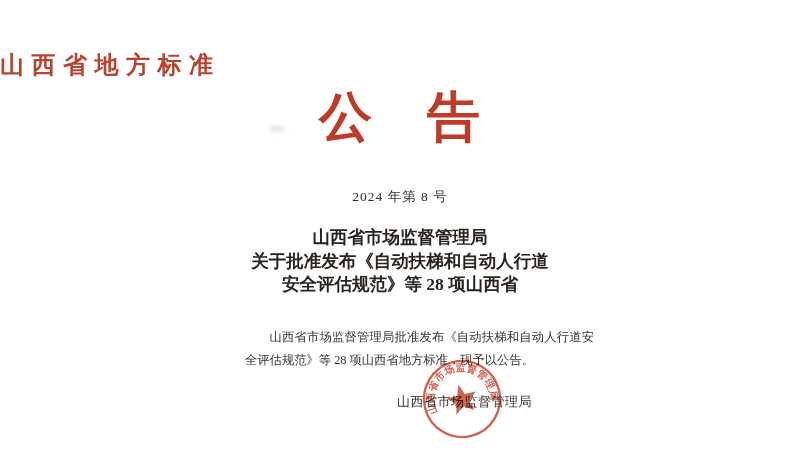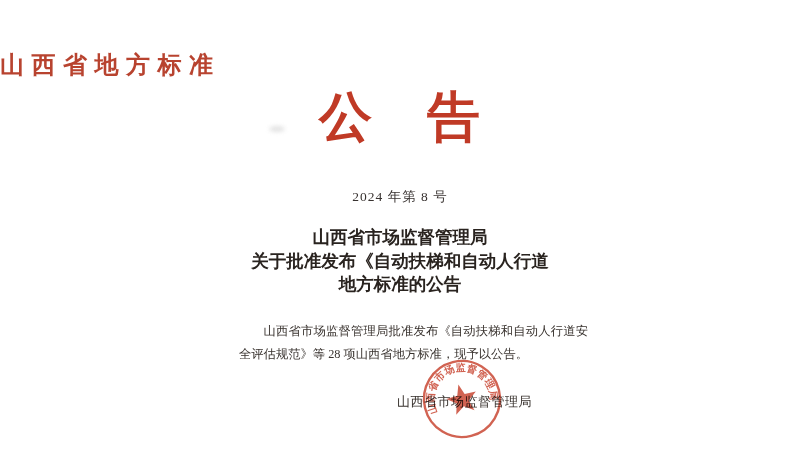--- a/index.html
+++ b/index.html
@@ -20,21 +20,21 @@
   }
   .docnum{
     position:absolute;top:188px;left:0;right:0;text-align:center;
     font-size:13.5px;letter-spacing:1px;color:var(--ink,#383230);
   }
   .ntitle{
     position:absolute;top:226px;left:0;right:0;text-align:center;
     font-size:17.5px;font-weight:700;line-height:23.5px;color:#29231f;
   }
   .bodyp{
-    position:absolute;top:312px;left:231px;width:349px;margin:8px;
+    position:absolute;top:312px;left:231px;width:349px;margin:14px;
     font-size:12.3px;line-height:22.5px;text-indent:2em;
     text-align:justify;color:#38322e;
   }
   .sig{
     position:absolute;top:393px;left:397px;
     font-size:13px;letter-spacing:0.5px;color:#38322e;white-space:nowrap;
   }
   .sigdate{
     position:absolute;top:411px;left:431px;
     font-size:13px;letter-spacing:1px;color:#38322e;white-space:nowrap;
@@ -62,21 +62,21 @@
 
   <div class="announce">公　告</div>
 
   <div class="artifact"></div>
 
   <div class="docnum">2024 年第 8 号</div>
 
   <div class="ntitle">
     <div>山西省市场监督管理局</div>
     <div>关于批准发布《自动扶梯和自动人行道</div>
-    <div>地方标准的公告</div>
+    <div>安全评估规范》等 28 项山西省</div>
   </div>
 
   <p class="bodyp">山西省市场监督管理局批准发布《自动扶梯和自动人行道安全评估规范》等 28 项山西省地方标准，现予以公告。</p>
 
   <div class="sig">山西省市场监督管理局</div>
 
 
   <svg class="seal" viewBox="0 0 120 120" aria-hidden="true">
     <defs>
       <path id="sealArc" d="M 33 67.2 A 28 28 0 1 1 87 67.2" fill="none"></path>

